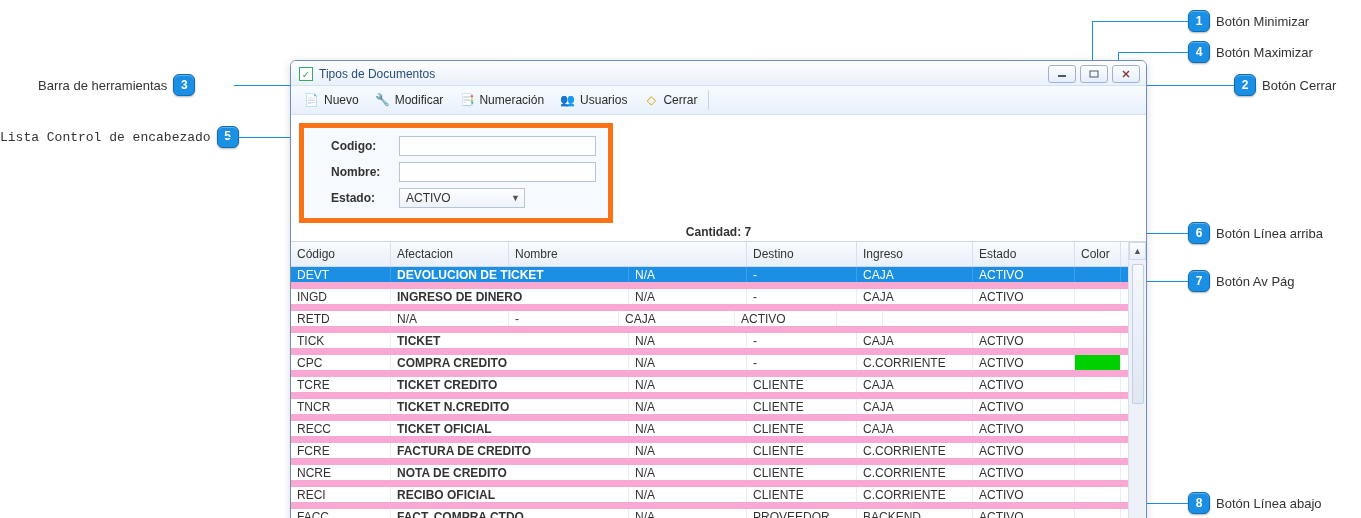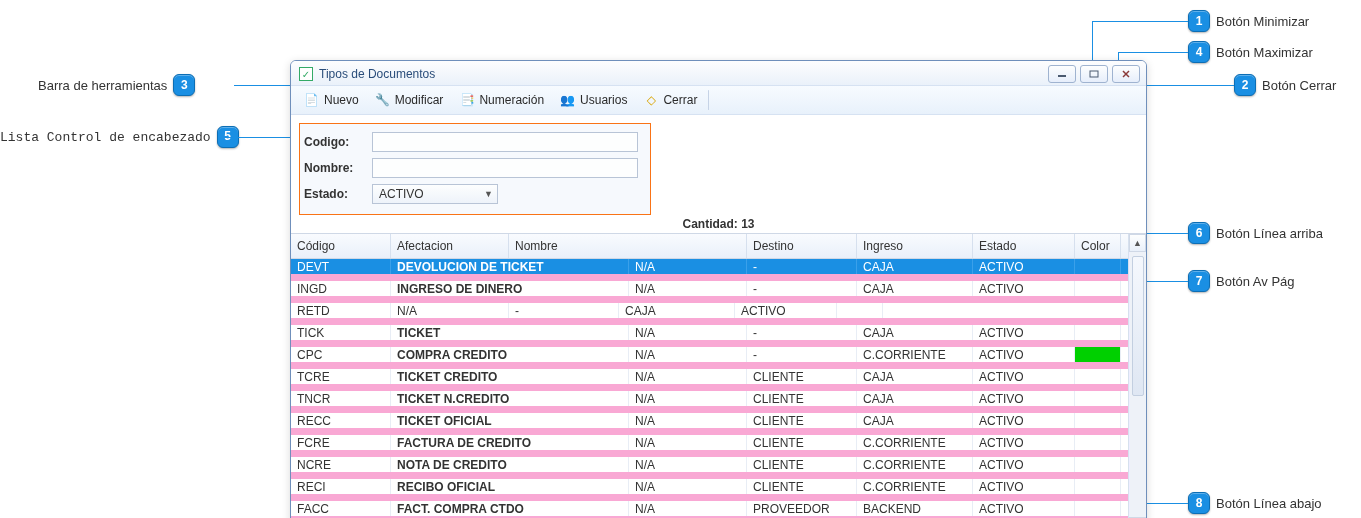--- a/index.html
+++ b/index.html
@@ -99,24 +99,24 @@
     font-size:12px;
   }
   .ic-nuevo { color:#3b7dd8; }
   .ic-mod { color:#3b7dd8; }
   .ic-num { color:#777; }
   .ic-usu { color:#6a8; }
   .ic-cer { color:#d9a400; }
 
   .filter-panel {
     margin: 8px 8px 4px 8px;
-    padding: 8px 12px 10px 4px;
-    border: 1px solid #f97316;
+    padding: 8px 12px 10px 27px;
+    border: 5px solid #f97316;
     background: #f6f9fd;
-    width: 352px;
+    width: 314px;
   }
   .field-row {
     display: flex;
     align-items: center;
     margin-bottom: 6px;
   }
   .field-row label {
     width: 68px;
     font-weight: bold;
     color: #333;
@@ -363,21 +363,21 @@
         <label>Estado:</label>
         <span class="select">
           <span>ACTIVO</span>
           <span class="caret">▼</span>
         </span>
       </div>
     </div>
     <div style="flex:1;"></div>
   </div>
 
-  <div class="cantidad">Cantidad:  13</div>
+  <div class="cantidad">Cantidad:  7</div>
 
   <div class="grid-wrap">
     <div class="grid">
       <div class="grid-header">
         <div class="th col-codigo">Código</div>
         <div class="th col-afectacion">Afectacion</div>
         <div class="th col-nombre">Nombre</div>
         <div class="th col-destino">Destino</div>
         <div class="th col-ingreso">Ingreso</div>
         <div class="th col-estado">Estado</div>

